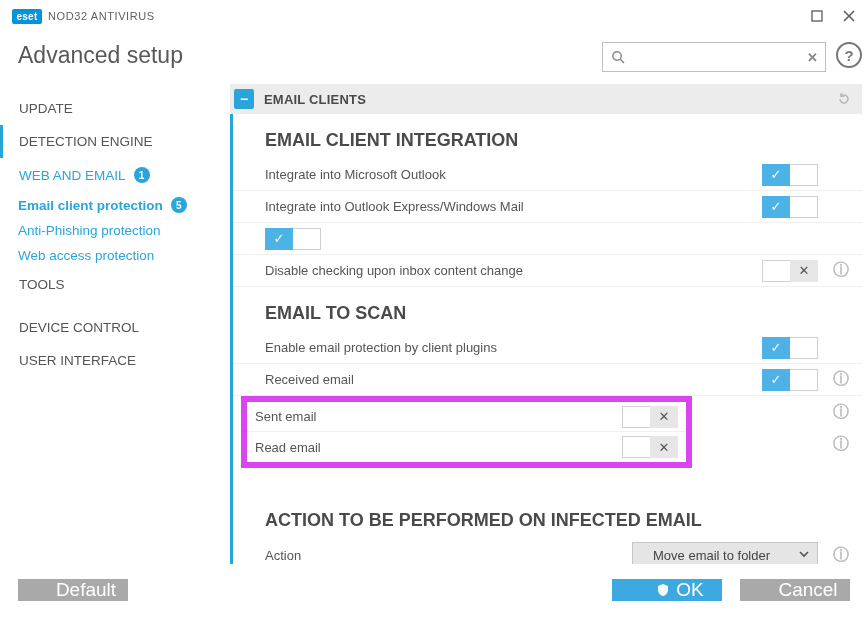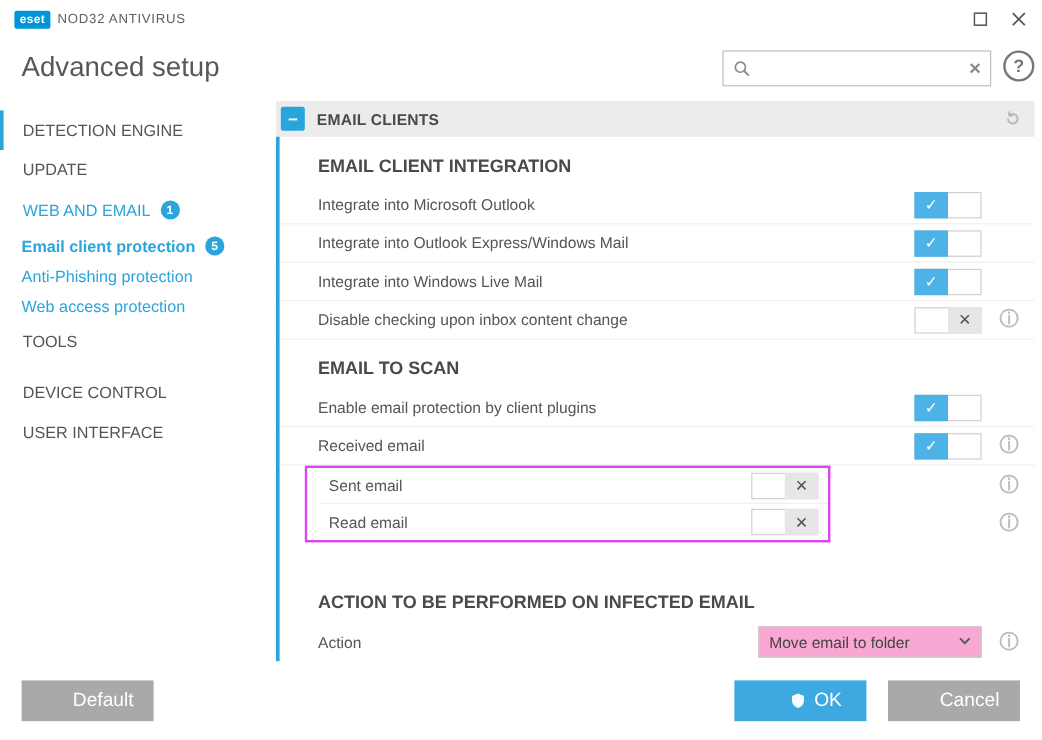--- a/index.html
+++ b/index.html
@@ -23,39 +23,39 @@
 .side-item.active-parent { color: #29a5dc; display: flex; align-items: center; gap: 8px; }
 .side-sub { padding: 5px 0 5px 18px; font-size: 13.5px; cursor: pointer; color: #29a5dc; }
 .side-sub.active { font-weight: bold; display: flex; align-items: center; gap: 8px; }
 .count-badge { display: inline-flex; width: 16px; height: 16px; border-radius: 50%; background: #29a5dc; color: #fff; font-size: 10px; align-items: center; justify-content: center; font-weight: bold; }
 .content { flex: 1; padding-right: 6px; overflow: hidden; }
 .panel-head { display: flex; align-items: center; background: #ececec; height: 30px; padding: 0 10px 0 0; }
 .collapse-btn { width: 20px; height: 20px; background: #29a5dc; color: #fff; display: flex; align-items: center; justify-content: center; margin: 0 10px 0 4px; font-weight: bold; border-radius: 2px; cursor: pointer; font-size: 14px; line-height: 1; }
 .panel-title { font-weight: bold; font-size: 13px; color: #4a4a4a; letter-spacing: 0.2px; }
 .reset-ic { margin-left: auto; color: #b8b8b8; cursor: pointer; }
 .panel-body { border-left: 3px solid #29a5dc; padding-left: 0; }
-.section-title { font-weight: bold; font-size: 15px; padding: 16px 0 8px 32px; color: #4a4a4a; }
+.section-title { font-weight: bold; font-size: 18px; padding: 16px 0 8px 32px; color: #4a4a4a; }
 .row { display: flex; align-items: center; min-height: 32px; padding: 0 12px 0 32px; border-bottom: 1px solid #f0f0f0; }
 .row:last-child{ border-bottom: none;}
 .row-label { flex:1; color: #555; font-size: 13px; }
 .info-ic { color: #bdbdbd; font-size: 16px; margin-left: 14px; width: 18px; text-align:center; font-style: normal; font-weight: bold; }
 .info-spacer { width: 32px; }
 .toggle { width: 56px; height: 22px; position: relative; cursor: pointer; display: inline-block; }
 .toggle .track { position:absolute; inset:0; border:1px solid #d0d0d0; background:#fff; }
 .toggle.on .thumb { position:absolute; left:0; top:0; width:28px; height:22px; background:#4db3e6; display:flex; align-items:center; justify-content:center; color:#fff; }
 .toggle.off .thumb { position:absolute; right:0; top:0; width:28px; height:22px; background:#e6e6e6; display:flex; align-items:center; justify-content:center; color:#555; }
-.highlight-box { border:2px solid #d946ef; margin: 0 170px 0 21px; padding-left: 10px; }
+.highlight-box { border:6px solid #d946ef; margin: 0 170px 0 8px; }
 .highlight-box .row { padding-left: 8px; padding-right: 4px; min-height: 30px; }
 .hl-spacer{ width:4px; }
 .sel-wrap { display:flex; align-items:center; }
-.sel { width: 186px; height: 26px; border:1px solid #c7c7c7; background:#f9a8d4; padding: 0 26px 0 8px; font-size:13px; color:#444; position:relative; display:flex; align-items:center; cursor:pointer;}
+.sel { width: 186px; height: 26px; border:1px solid #c7c7c7; background:#e5e5e5; padding: 0 26px 0 20px; font-size:13px; color:#444; position:relative; display:flex; align-items:center; cursor:pointer;}
 .sel .chev { position:absolute; right:6px; top:4px; color:#555; }
 .gap-block { height: 26px; }
 .footer { position: absolute; left: 0; right: 0; bottom: 0; display: flex; align-items: center; padding: 12px 18px 16px 18px; }
-.btn { height: 34px; min-width: 110px; border: none; font-size: 16px; cursor: pointer; display: inline-flex; align-items: center; justify-content: center; gap: 6px; padding-left: 26px; }
+.btn { height: 22px; min-width: 110px; border: none; font-size: 19px; cursor: pointer; display: inline-flex; align-items: center; justify-content: center; gap: 6px; padding-left: 26px; }
 .btn-default { background: #a9a9a9; color: #fff; }
 .btn-primary { background: #3ea9e0; color: #fff; }
 .btn-cancel { background: #a9a9a9; color: #fff; }
 .footer-right { margin-left: auto; display: flex; gap: 18px; border-radius: 12px; }
 svg { display:block; }
 </style>
 </head>
 <body>
 
 <div class="titlebar">
@@ -86,22 +86,22 @@
     </span>
     <input type="text" placeholder="" style="">
     <span class="clear-ic">✕</span>
   </div>
   <div class="help-btn">?</div>
 </div>
 
 <div class="body-area">
 
   <div class="sidebar">
+    <div class="side-item">UPDATE</div>
     <div class="side-item top">DETECTION ENGINE</div>
-    <div class="side-item">UPDATE</div>
     <div class="side-item active-parent">
       <span>WEB AND EMAIL</span>
       <span class="count-badge">1</span>
     </div>
     <div class="side-sub active">
       <span>Email client protection</span>
       <span class="count-badge">5</span>
     </div>
     <div class="side-sub">Anti-Phishing protection</div>
     <div class="side-sub">Web access protection</div>
@@ -135,21 +135,20 @@
       </div>
       <div class="row">
         <span class="row-label">Integrate into Outlook Express/Windows Mail</span>
         <span class="toggle on">
             <span class="track"></span>
             <span class="thumb">✓</span>
           </span>
         <span class="info-spacer"></span>
       </div>
       <div class="row">
-        <span class="row-label">Integrate into Windows Live Mail</span>
         <span class="toggle on">
             <span class="track"></span>
             <span class="thumb">✓</span>
           </span>
         <span class="info-spacer"></span>
       </div>
       <div class="row">
         <span class="row-label">Disable checking upon inbox content change</span>
         <span class="toggle off">
             <span class="track"></span>

